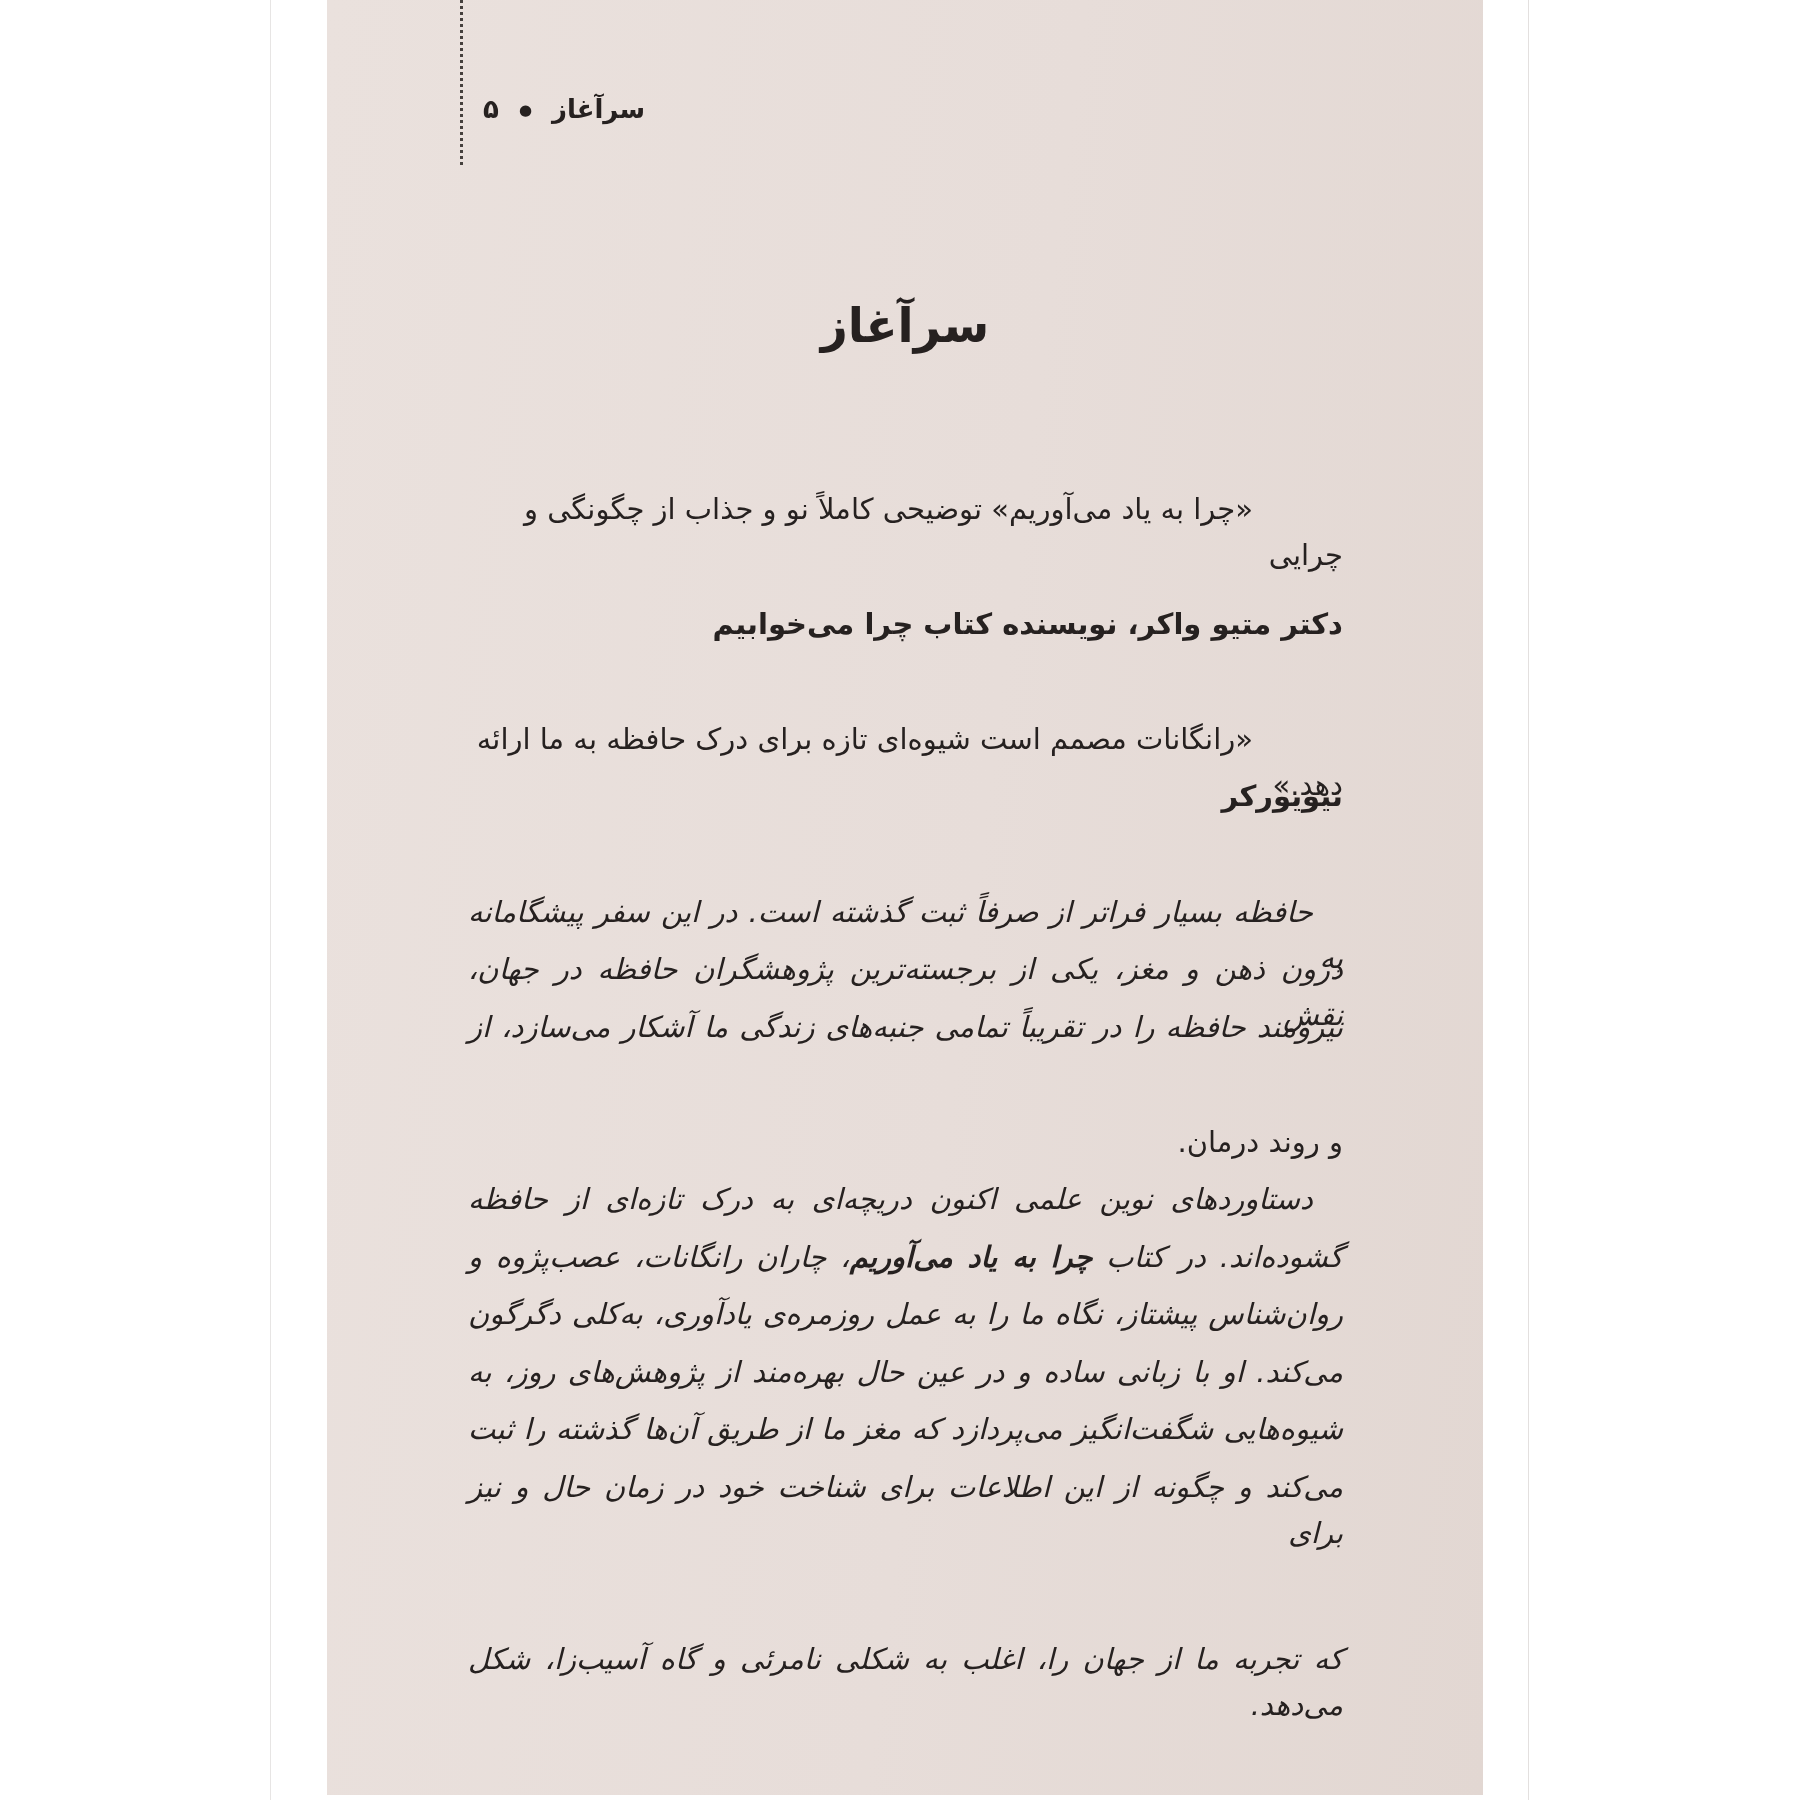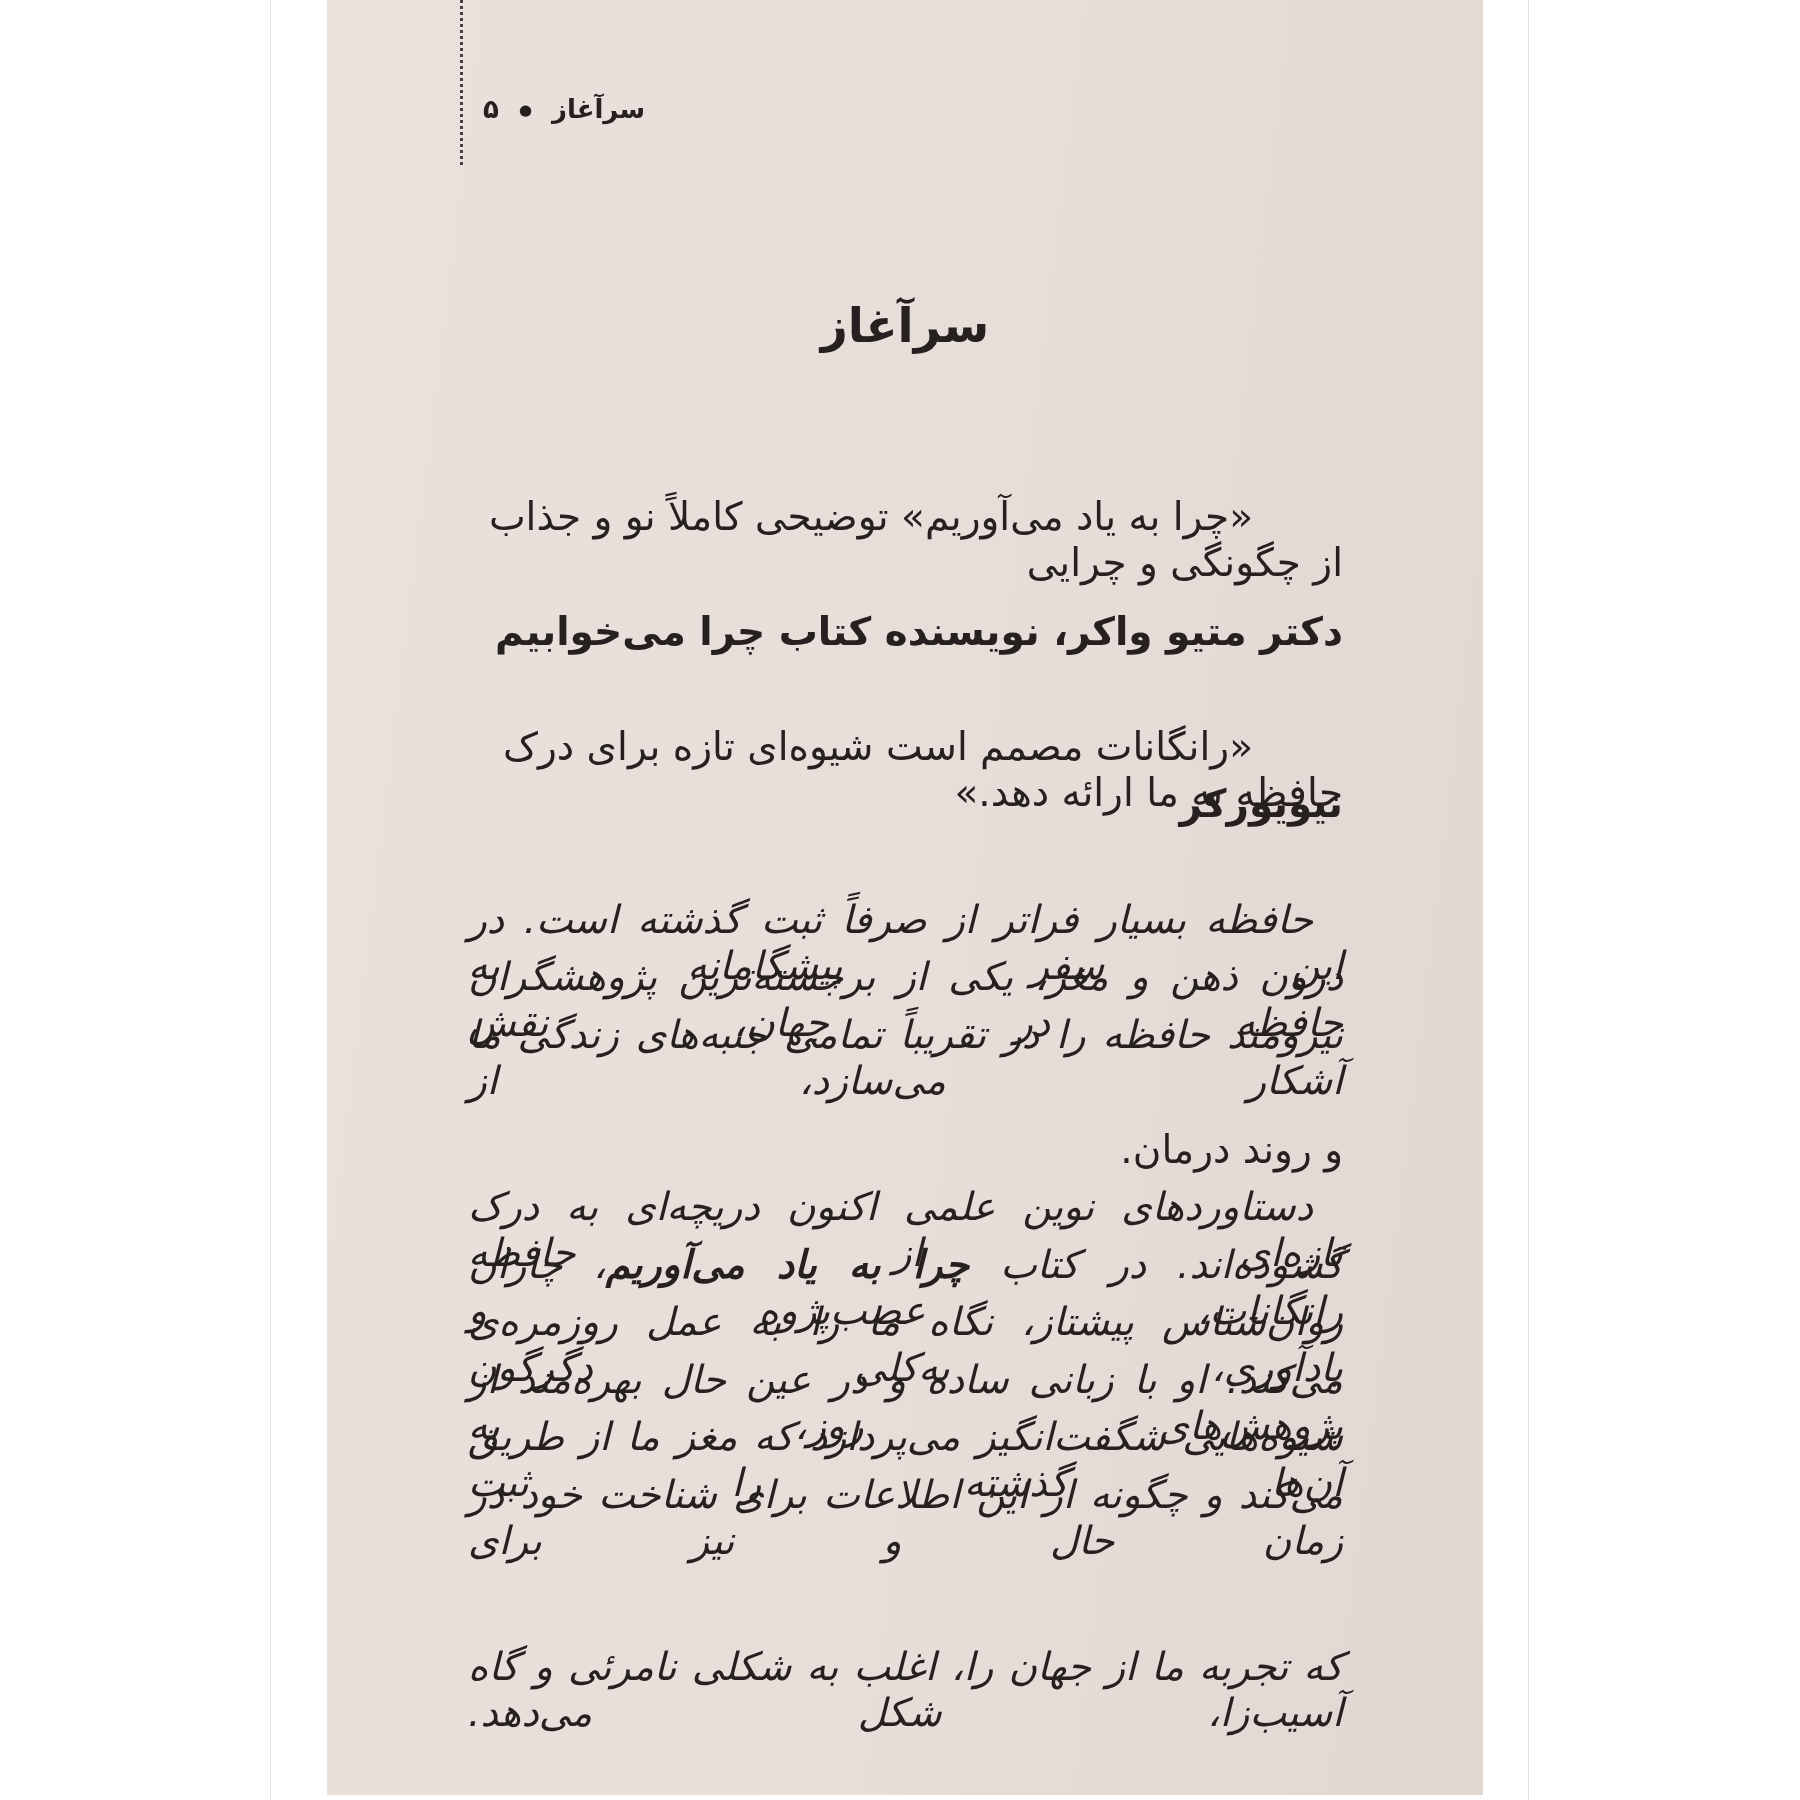--- a/index.html
+++ b/index.html
@@ -22,22 +22,22 @@
              background:linear-gradient(97deg,var(--page-hi) 0%,var(--page) 55%,var(--page-lo) 100%);}
   .dotted-rule{position:absolute;left:133px;top:0;height:165px;width:0;
                border-left:3px dotted var(--rule);}
   .running-head{position:absolute;left:156px;top:86px;height:46px;
                 display:flex;direction:rtl;align-items:center;gap:20px;
                 font-weight:bold;font-size:26px;}
   .running-head .bullet{font-size:15px;line-height:1;transform:translateY(1px);}
   .chapter-title{position:absolute;left:0;top:290px;width:100%;text-align:center;
                  direction:rtl;font-size:47px;font-weight:bold;line-height:72px;}
   .line{position:absolute;left:141px;right:140px;height:46px;line-height:46px;
-        direction:rtl;unicode-bidi:plaintext;font-size:39px;text-align:right;
-        white-space:normal;margin-top:8px;}
+        direction:rtl;unicode-bidi:plaintext;font-size:29px;text-align:right;
+        white-space:normal;}
   .just{text-align:justify;text-align-last:justify;font-style:italic;}
   .ind-body{text-indent:30px;}
   .ind-quote{text-indent:90px;}
   .attr{text-align:right;font-weight:bold;}
   .bold{font-weight:bold;}
 </style>
 </head>
 <body>
 
 <div class="canvas">

